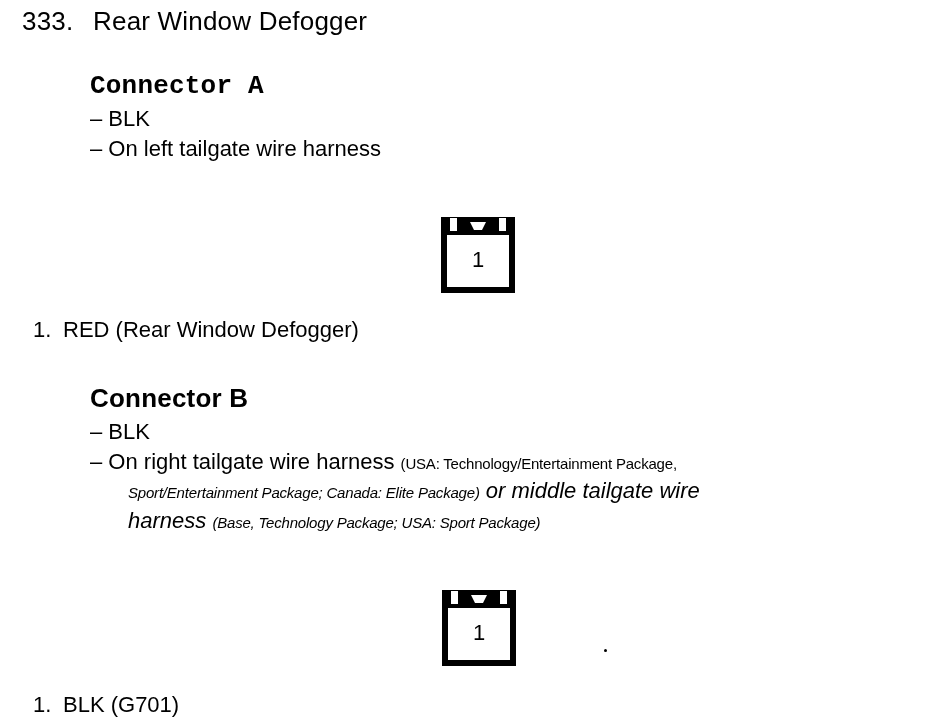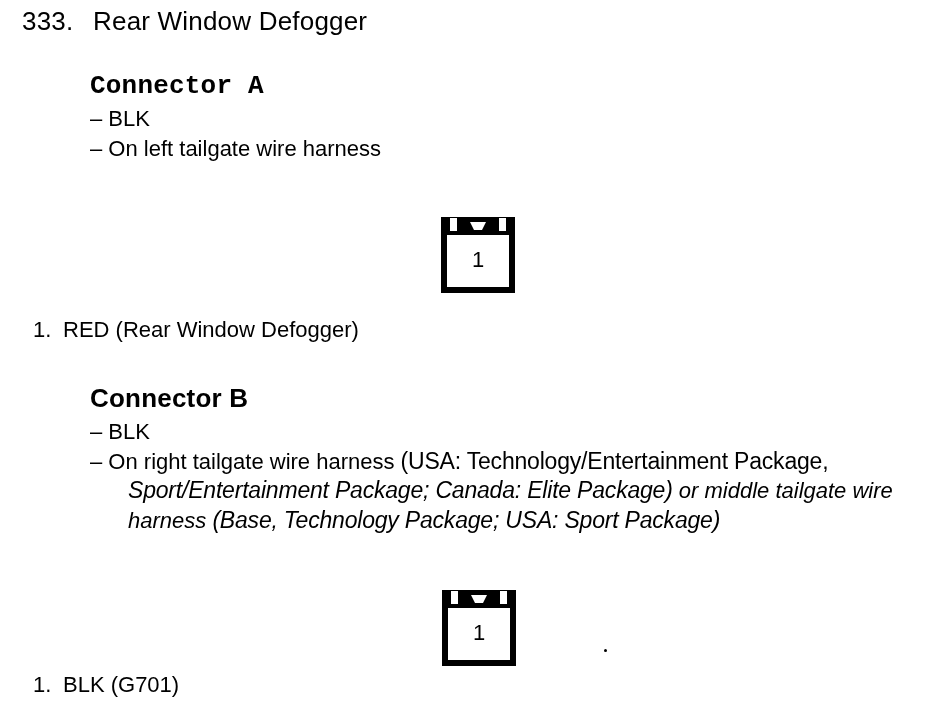--- a/index.html
+++ b/index.html
@@ -12,21 +12,21 @@
     font-family: "Liberation Sans", sans-serif;
     overflow: hidden;
   }
   .abs { position: absolute; white-space: nowrap; }
   .title-row { font-size: 26px; font-weight: normal; letter-spacing: 0.2px; }
   .title-num { display: inline-block; width: 71px; }
   .heading { font-size: 26px; font-weight: bold; letter-spacing: 0.2px; }
   .bullets { position: absolute; }
   .line { height: 29.5px; line-height: 29.5px; font-size: 22px; white-space: nowrap; }
   .wrap-indent { margin-left: 38px; font-style: italic; }
-  .cond { font-size: 23px; letter-spacing: -0.2px; }
+  .cond { font-size: 15px; letter-spacing: -0.2px; }
   .note { font-size: 22px; white-space: nowrap; }
   .note-num { display: inline-block; width: 30px; }
   .connector-box { position: absolute; }
   .dot {
     position: absolute;
     left: 604px; top: 649px;
     width: 3px; height: 3px;
     background: #000; border-radius: 50%;
   }
   svg text {
@@ -87,17 +87,17 @@
       <rect x="6" y="18" width="62" height="52" fill="#fff"></rect>
       <rect x="9" y="1" width="7" height="13" fill="#fff"></rect>
       <rect x="58" y="1" width="7" height="13" fill="#fff"></rect>
       <polygon points="29,5 45,5 41,13 33,13" fill="#fff"></polygon>
       <text x="37" y="50" text-anchor="middle">1</text>
     </svg>
   </div>
 
   <div class="dot"></div>
 
-  <div class="abs note" style="left:33px; top:672px;">
+  <div class="abs note" style="left:33px; top:692px;">
     <span class="note-num">1.</span><span>BLK (G701)</span>
   </div>
 
 </div>
 
 </body></html>

